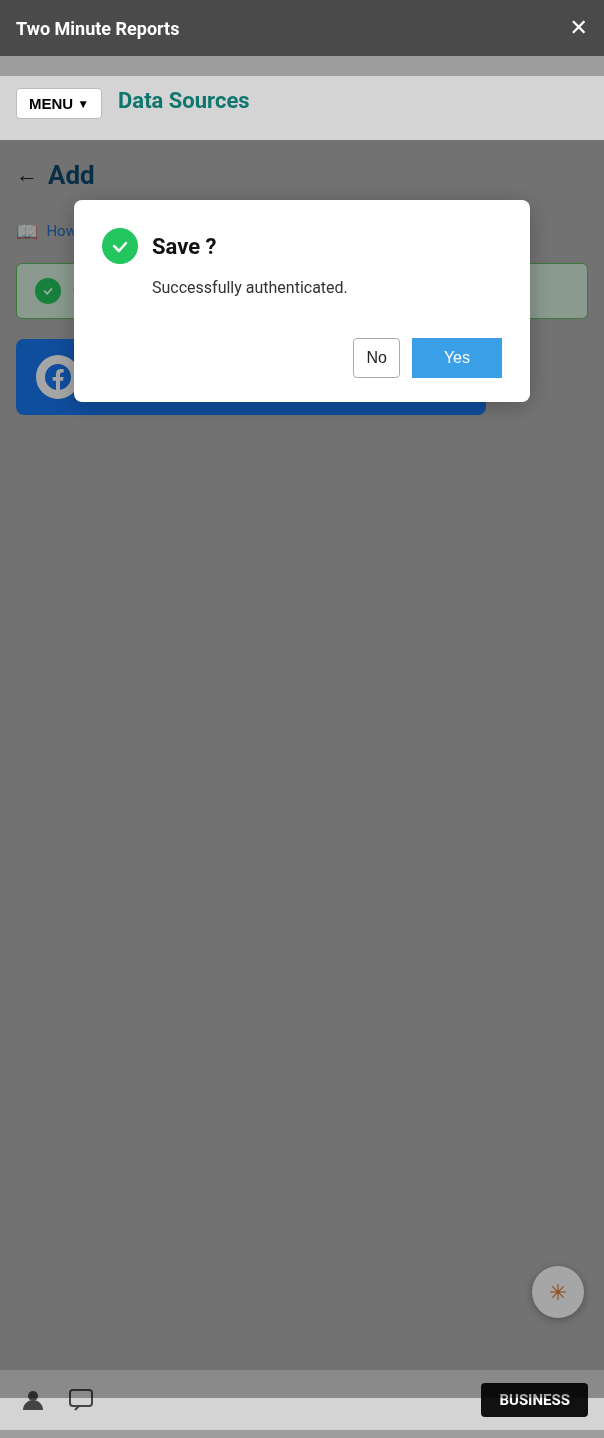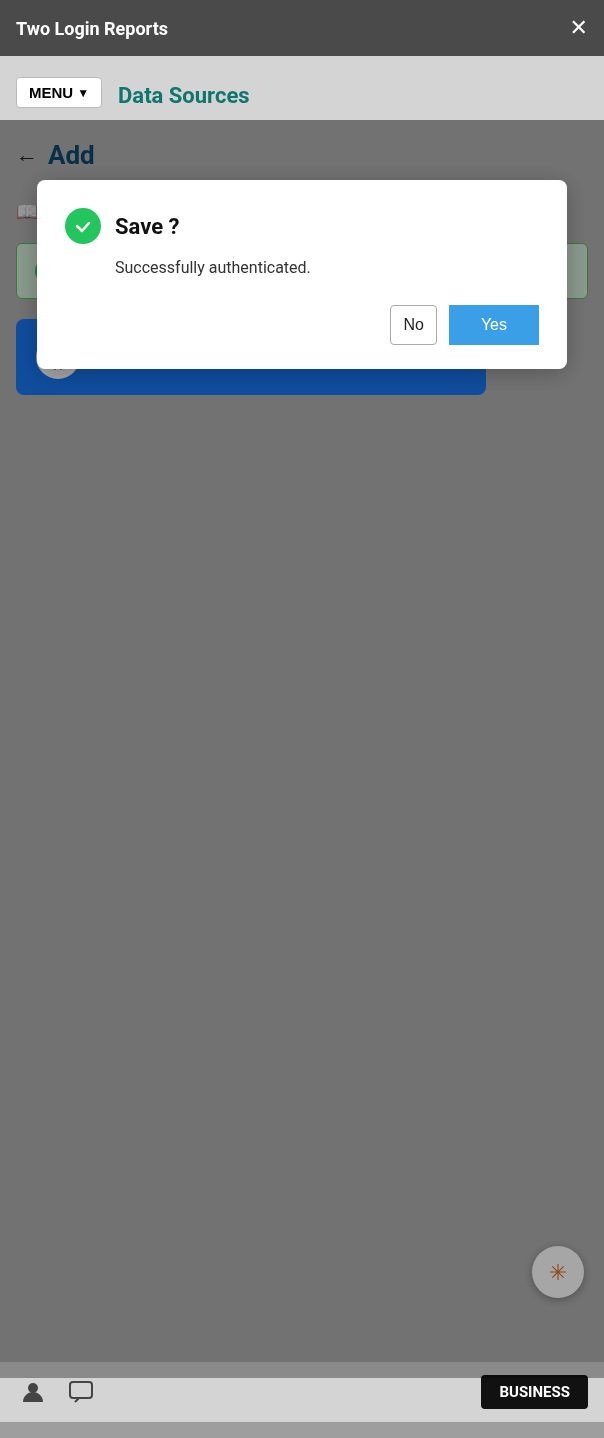--- a/index.html
+++ b/index.html
@@ -32,24 +32,25 @@
       cursor: pointer;
       background: none;
       border: none;
       line-height: 1;
     }
 
     
     .header-bar {
       background: #d4d4d4;
       display: flex;
-      align-items: flex-end;
+      align-items: flex-start;
       padding: 12px 16px;
       gap: 16px;
       height: 64px;
+      margin-top: 20px;
     }
     .menu-button {
       background: white;
       border: 1px solid #bbb;
       border-radius: 4px;
       padding: 6px 12px;
       font-weight: bold;
       font-size: 15px;
       cursor: pointer;
       display: flex;
@@ -104,21 +105,21 @@
       align-items: flex-start;
       justify-content: center;
       padding-top: 60px;
     }
 
     
     .dialog {
       background: white;
       border-radius: 8px;
       padding: 28px 28px 24px 28px;
-      width: 530px;
+      width: 456px;
       max-width: 95%;
       box-shadow: 0 4px 24px rgba(0,0,0,0.25);
     }
     .dialog-header {
       display: flex;
       align-items: center;
       gap: 14px;
       margin-bottom: 14px;
     }
     .dialog-check-icon {
@@ -136,21 +137,21 @@
       height: 20px;
     }
     .dialog-title {
       font-size: 22px;
       font-weight: bold;
       color: #111;
     }
     .dialog-message {
       font-size: 16px;
       color: #333;
-      margin-bottom: 28px;
+      margin-bottom: 41px;
       margin-left: 50px;
     }
     .dialog-buttons {
       display: flex;
       justify-content: flex-end;
       gap: 12px;
     }
     .btn-no {
       background: white;
       border: 1px solid #aaa;
@@ -274,21 +275,21 @@
       box-shadow: 0 2px 8px rgba(0,0,0,0.3);
       cursor: pointer;
     }
     .spinner-icon {
       font-size: 26px;
     }
 
     
     .bottom-bar {
       position: fixed;
-      bottom: 16px;
+      bottom: 8px;
       left: 0;
       width: 604px;
       height: 60px;
       background: #d4d4d4;
       display: flex;
       align-items: center;
       padding: 0 16px;
       justify-content: space-between;
     }
     .bottom-left-icons {
@@ -311,21 +312,21 @@
       font-size: 15px;
       padding: 8px 18px;
       border-radius: 4px;
       cursor: pointer;
     }
   </style>
 </head>
 <body>
 
 <div class="title-bar">
-  <span class="title-bar-title">Two Login Reports</span>
+  <span class="title-bar-title">Two Minute Reports</span>
   <button class="title-bar-close">✕</button>
 </div>
 
 <div class="header-bar">
   <button class="menu-button">
     <span>MENU</span>
     <span class="menu-arrow">▼</span>
   </button>
   <span class="header-title">Data Sources</span>
 </div>

